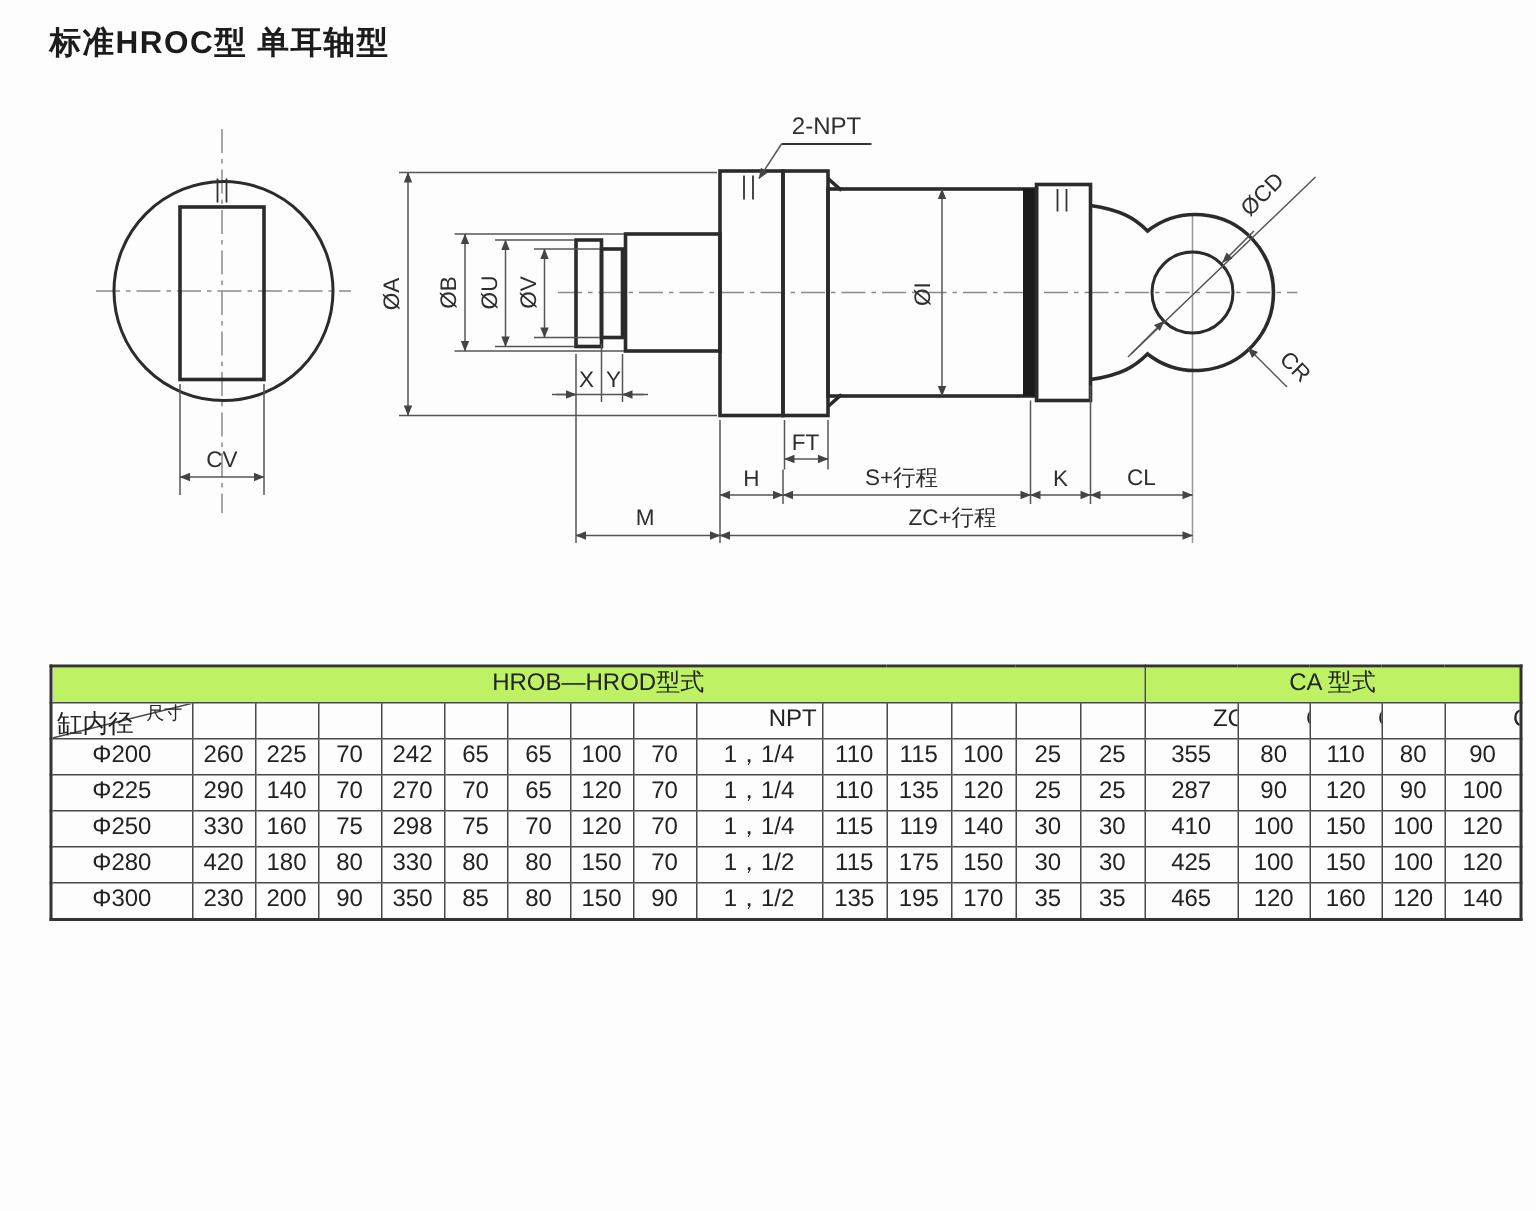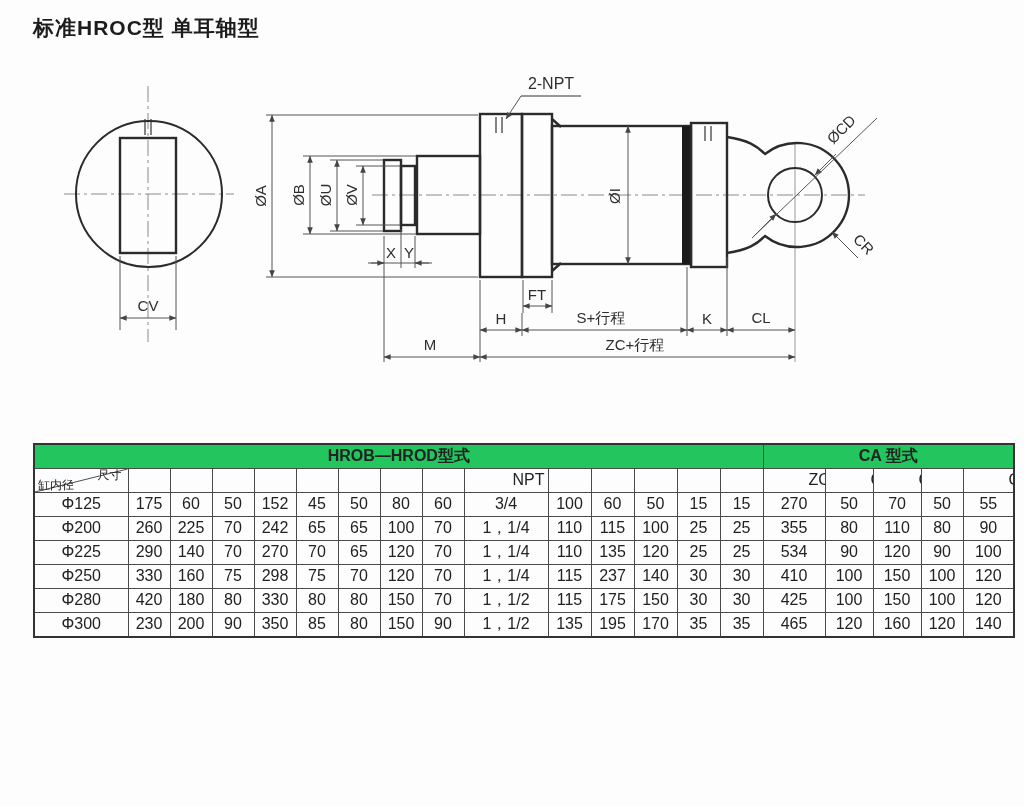--- a/index.html
+++ b/index.html
@@ -10,26 +10,26 @@
   svg .solid{stroke:#2b2b2b;stroke-width:2.4;fill:none;}
   svg .solid2{stroke:#2b2b2b;stroke-width:2;fill:none;}
   svg .dim{stroke:#555;stroke-width:1;fill:none;}
   svg .cl{stroke:#8a8a8a;stroke-width:1;stroke-dasharray:16 4 3 4;fill:none;}
   svg .cl2{stroke:#999;stroke-width:1;fill:none;}
   svg .thin{stroke:#333;stroke-width:1.2;fill:none;}
   svg text{fill:#2e2e2e;font-family:"Liberation Sans",sans-serif;font-size:16px;}
   svg text.dimtext{font-size:15px;}
   table.spec{position:absolute;left:33px;top:443px;border-collapse:collapse;table-layout:fixed;width:978px;border:2px solid #333;}
   table.spec td{border:1px solid #4a4a4a;text-align:center;vertical-align:middle;font-size:16px;color:#222;height:23px;padding:0;line-height:1.05;overflow:hidden;white-space:nowrap;}
-  table.spec tr.group td{background:#22c55e;height:23px;font-size:16px;font-weight:bold;}
+  table.spec tr.group td{background:#bef264;height:23px;font-size:16px;}
   table.spec tr.cols td{height:23px;padding-left:45px;}
   td.corner{position:relative;}
   td.corner svg{position:absolute;left:0;top:0;width:100%;height:100%;}
   td.corner .tr{position:absolute;right:6px;top:0;font-size:12px;color:#222;}
-  td.corner .bl{position:absolute;left:3px;bottom:0;font-size:12px;color:#222;}
+  td.corner .bl{position:absolute;left:3px;bottom:0;font-size:17px;color:#222;}
   .notes{position:absolute;left:30px;top:708px;font-size:16.5px;color:#151515;line-height:1.72;}
 </style>
 </head>
 <body>
 
 <div class="page">
 
   <div class="title">标准HROC型 单耳轴型</div>
 
   <svg class="drawing" width="1024" height="440" viewBox="0 0 1024 440">
@@ -210,42 +210,20 @@
           <td>Y</td>
           <td>ZC</td>
           <td>CD</td>
           <td>CL</td>
           <td>CR</td>
           <td>CV</td>
         </tr>
     </tbody>
     <tbody>
         <tr>
-          <td>Φ125</td>
-          <td>175</td>
-          <td>60</td>
-          <td>50</td>
-          <td>152</td>
-          <td>45</td>
-          <td>50</td>
-          <td>80</td>
-          <td>60</td>
-          <td>3/4</td>
-          <td>100</td>
-          <td>60</td>
-          <td>50</td>
-          <td>15</td>
-          <td>15</td>
-          <td>270</td>
-          <td>50</td>
-          <td>70</td>
-          <td>50</td>
-          <td>55</td>
-        </tr>
-        <tr>
           <td>Φ200</td>
           <td>260</td>
           <td>225</td>
           <td>70</td>
           <td>242</td>
           <td>65</td>
           <td>65</td>
           <td>100</td>
           <td>70</td>
           <td>1，1/4</td>
@@ -269,39 +247,39 @@
           <td>70</td>
           <td>65</td>
           <td>120</td>
           <td>70</td>
           <td>1，1/4</td>
           <td>110</td>
           <td>135</td>
           <td>120</td>
           <td>25</td>
           <td>25</td>
-          <td>534</td>
+          <td>287</td>
           <td>90</td>
           <td>120</td>
           <td>90</td>
           <td>100</td>
         </tr>
         <tr>
           <td>Φ250</td>
           <td>330</td>
           <td>160</td>
           <td>75</td>
           <td>298</td>
           <td>75</td>
           <td>70</td>
           <td>120</td>
           <td>70</td>
           <td>1，1/4</td>
           <td>115</td>
-          <td>237</td>
+          <td>119</td>
           <td>140</td>
           <td>30</td>
           <td>30</td>
           <td>410</td>
           <td>100</td>
           <td>150</td>
           <td>100</td>
           <td>120</td>
         </tr>
         <tr>

